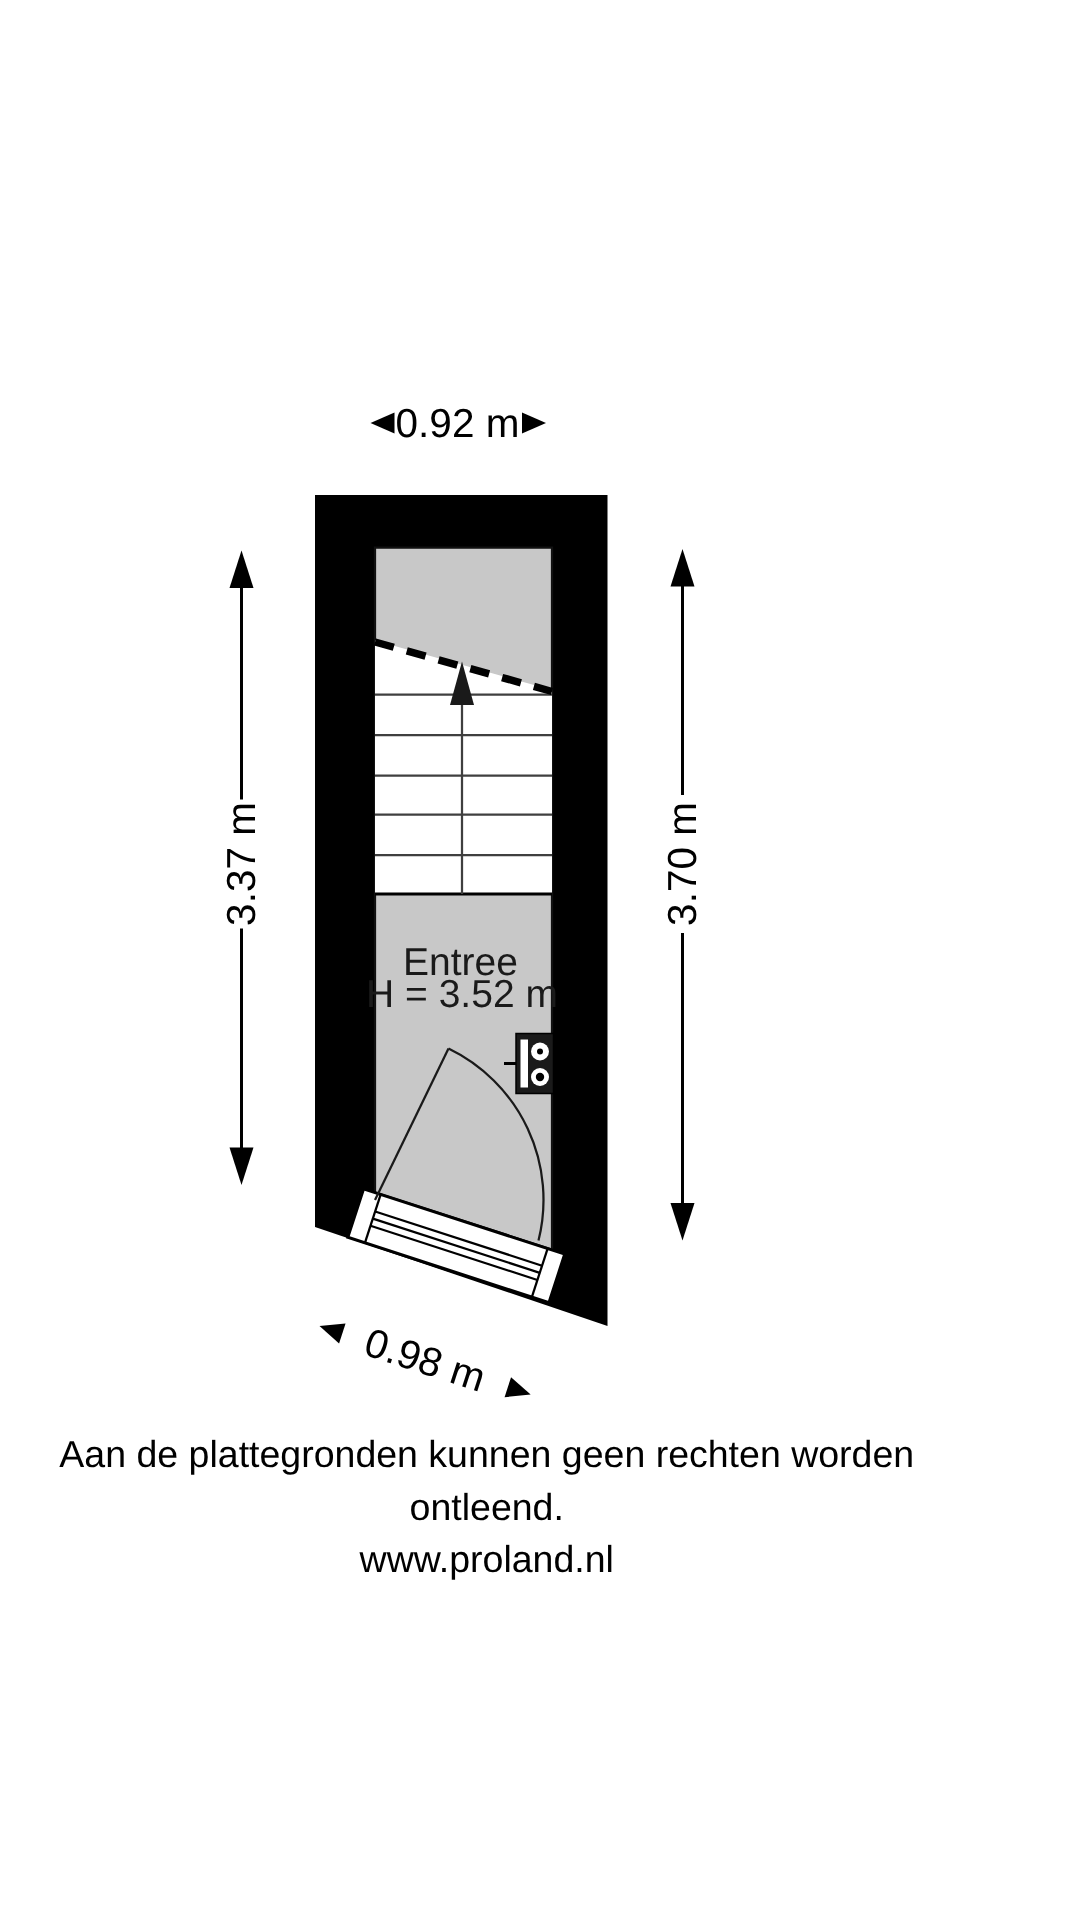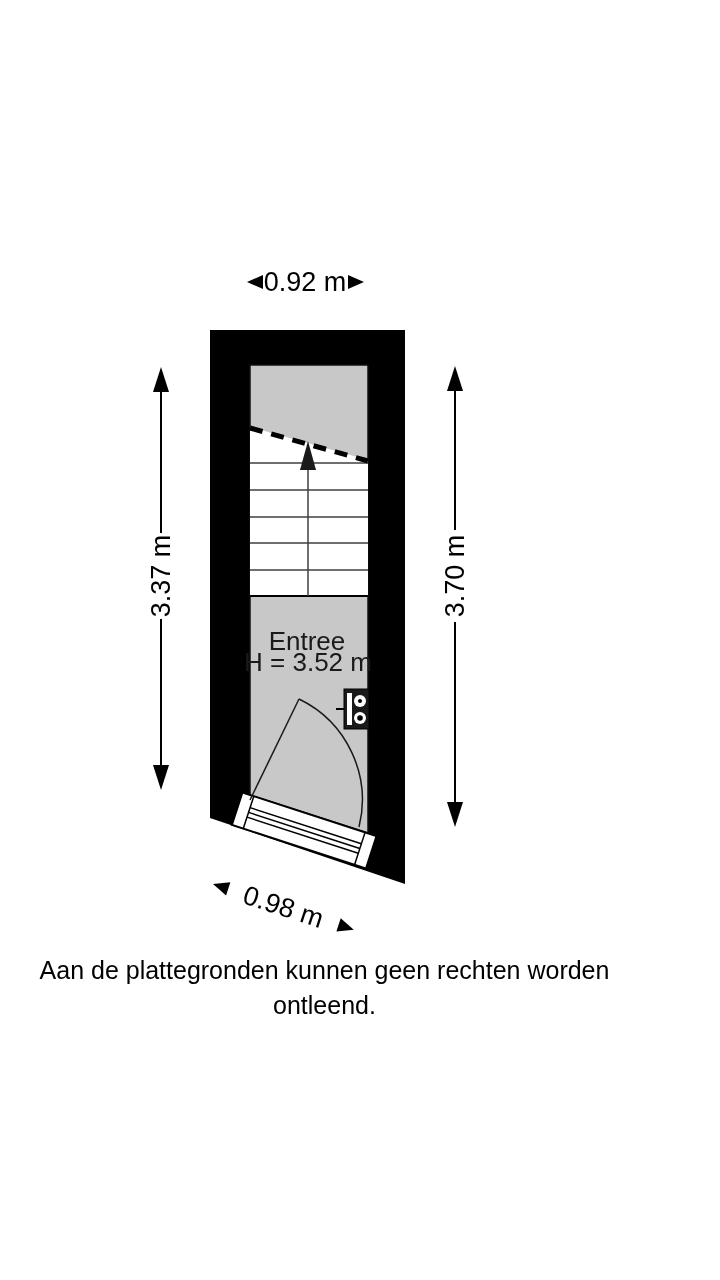--- a/index.html
+++ b/index.html
@@ -117,15 +117,16 @@
 
     <g transform="translate(213,884) rotate(18)">
       <polygon points="0,0 16,-7 16,7" fill="#000000"></polygon>
       <polygon points="148,0 132,-7 132,7" fill="#000000"></polygon>
       <text x="74" y="9" text-anchor="middle" class="svg-label">0.98 m</text>
     </g>
   </svg>
 
   <div class="footer">
     <div>Aan de plattegronden kunnen geen rechten worden ontleend.</div>
+    <div>www.proland.nl</div>
   </div>
 
 </div>
 
 </body></html>

